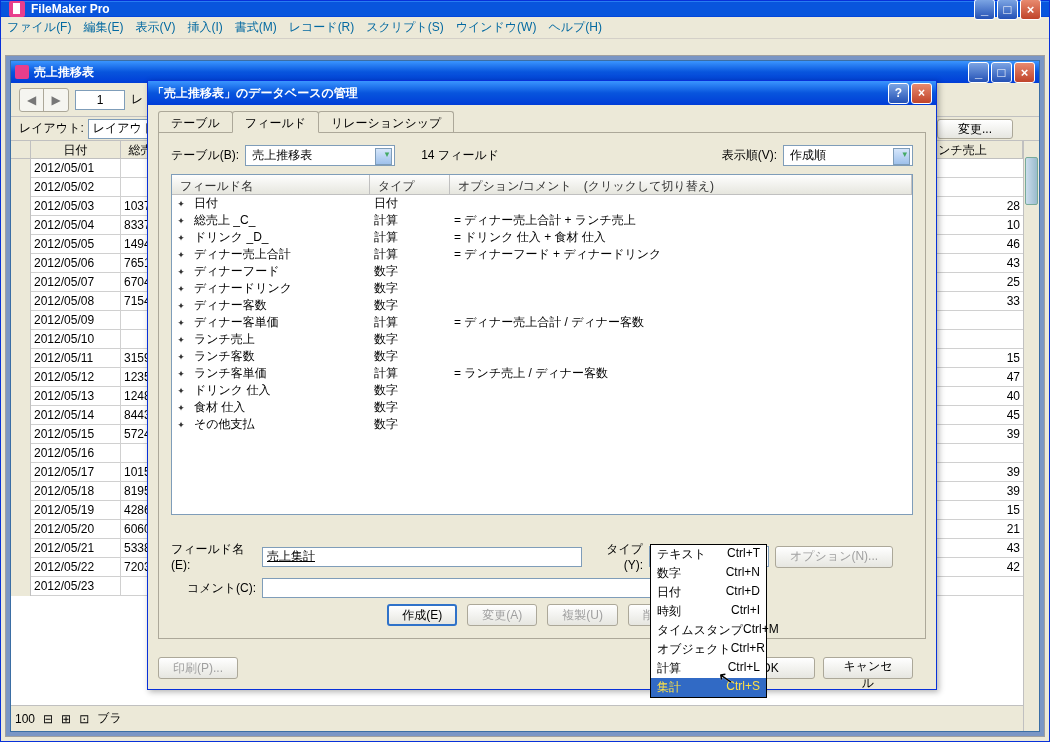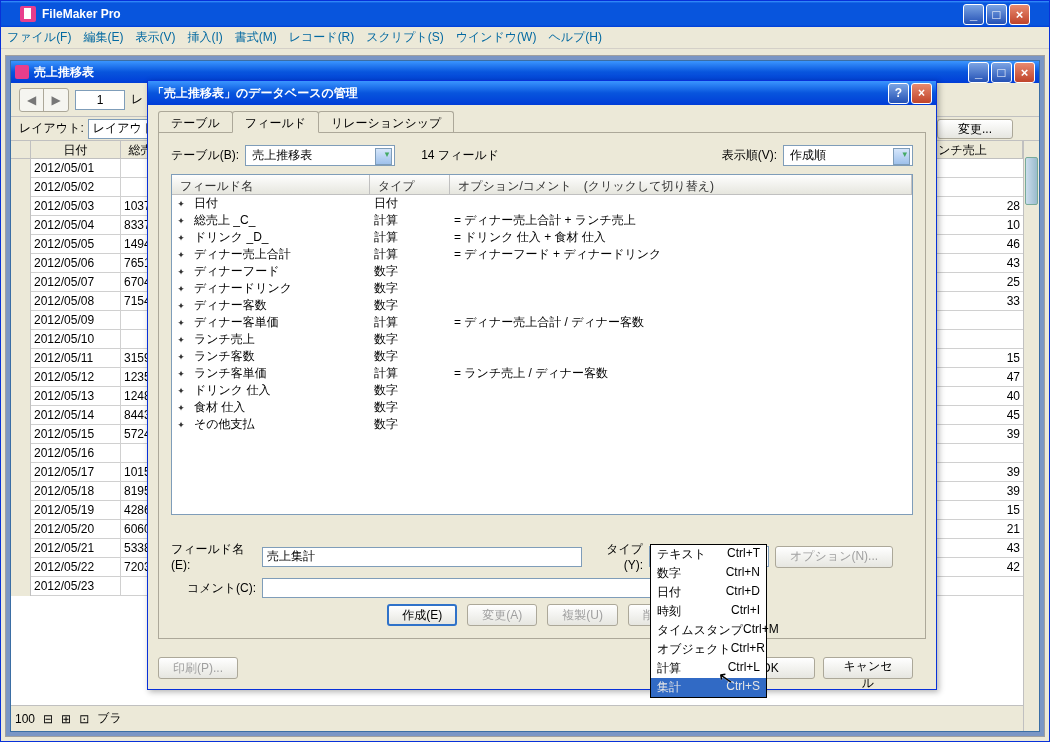--- a/index.html
+++ b/index.html
@@ -1,18 +1,18 @@
 <!DOCTYPE html>
 <html><head>
 <meta charset="utf-8">
 <style>
 *{box-sizing:border-box;margin:0;padding:0;font-family:"MS UI Gothic","Meiryo",sans-serif;font-size:12px}
 body{background:#3b6ea5;width:1050px;height:742px;position:relative;overflow:hidden}
 .outer-window{position:absolute;left:0;top:0;width:1050px;height:742px;background:#ece9d8;border:1px solid #0831d9}
-.outer-titlebar{height:26px;background:linear-gradient(180deg,#3a95ff 0%,#0855dd 8%,#0855dd 92%,#003dd7 100%);display:flex;align-items:center;padding:0 19px;color:#fff;font-weight:bold}
+.outer-titlebar{height:16px;background:linear-gradient(180deg,#3a95ff 0%,#0855dd 8%,#0855dd 92%,#003dd7 100%);display:flex;align-items:center;padding:0 8px;color:#fff;font-weight:bold}
 .outer-titlebar .icon{width:16px;height:16px;background:#e83e8c;border-radius:2px;margin-right:6px;position:relative}
 .outer-titlebar .icon::after{content:"";position:absolute;left:4px;top:2px;width:7px;height:11px;background:#fff}
 .titlebar-buttons{margin-left:auto;display:flex;gap:2px}
 .titlebar-buttons .btn{width:21px;height:21px;background:linear-gradient(180deg,#7ba4e3,#2451b5);border:1px solid #fff;border-radius:3px;color:#fff;display:flex;align-items:center;justify-content:center;font-weight:bold;font-size:13px;cursor:pointer}
 .titlebar-buttons .btn.close{background:linear-gradient(180deg,#e88a6f,#c0442a)}
 .menubar{height:22px;background:#ece9d8;display:flex;align-items:center;padding:0 6px;color:#0369a1;border-bottom:1px solid #d4d0c8}
 .menubar span{margin-right:12px;cursor:pointer}
 .inner-shell{position:absolute;left:4px;top:54px;right:4px;bottom:4px;background:#7a96c5;border:1px solid #a0a0a0}
 .doc-window{position:absolute;left:4px;top:4px;right:4px;bottom:4px;background:#fff;border:1px solid #3b6ea5;display:flex;flex-direction:column}
 .doc-titlebar{height:22px;background:linear-gradient(180deg,#3a95ff 0%,#0855dd 50%,#003dd7 100%);display:flex;align-items:center;padding:0 4px;color:#fff;font-weight:bold}
@@ -66,21 +66,21 @@
 .text-input{height:20px;border:1px solid #7f9db9;background:#fff;padding:0 4px;flex:0 0 auto}
 .xpbtn{height:22px;padding:0 14px;background:linear-gradient(#fff,#e6e6e0);border:1px solid #aca899;border-radius:3px;cursor:pointer}
 .xpbtn.hot{border:2px solid #2f72c9;padding:0 13px}
 .xpbtn.disabled{color:#a0a0a0;cursor:default}
 .btn-row{display:flex;gap:10px;justify-content:center;margin-top:4px}
 .dialog-footer{display:flex;justify-content:flex-end;gap:8px;padding:8px 23px 10px 10px}
 .print-btn{position:absolute;left:10px;bottom:10px}
 
 .dropdown{position:absolute;left:650px;top:544px;width:117px;background:#fff;border:1px solid #000;z-index:20}
 .dropdown .it{display:flex;justify-content:space-between;padding:1px 6px;cursor:pointer;white-space:nowrap}
-.dropdown .it.sel{background:#316ac5;color:#e5e5e5}
+.dropdown .it.sel{background:#316ac5;color:#fde047}
 .cursor{position:absolute;left:718px;top:667px;font-size:18px;z-index:30;transform:rotate(-10deg);color:#000;text-shadow:0 0 1px #fff}
 </style>
 </head>
 <body>
 
 <div class="outer-window">
   <div class="outer-titlebar">
     <div class="icon"></div>
     <span>FileMaker Pro</span>
     <div class="titlebar-buttons">
@@ -404,21 +404,21 @@
               <div class="m">✦</div>
               <div class="n">その他支払</div>
               <div class="t">数字</div>
               <div class="o"></div>
             </div>
           </div>
       </div>
       <div class="bottom-form">
         <div class="r">
           <span style="width:85px">フィールド名(E):</span>
-          <input class="text-input" style="width: 320px;" value="売上集計">
+          <input class="text-input" style="width: 320px; text-decoration: underline;" value="売上集計">
           <span style="width:55px;text-align:right">タイプ(Y):</span>
           <span class="combo" style="width:115px">
               <span>数字</span>
             </span>
           <button class="xpbtn disabled">オプション(N)...</button>
         </div>
         <div class="r">
           <span style="width:85px;text-align:right">コメント(C):</span>
           <input class="text-input" style="width: 505px;" value="">
         </div>

